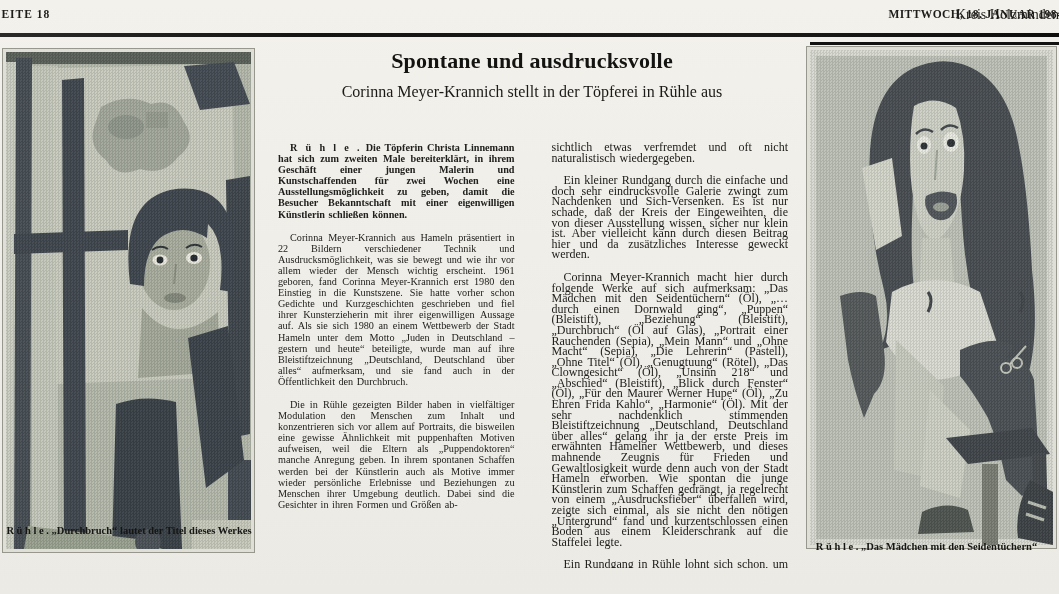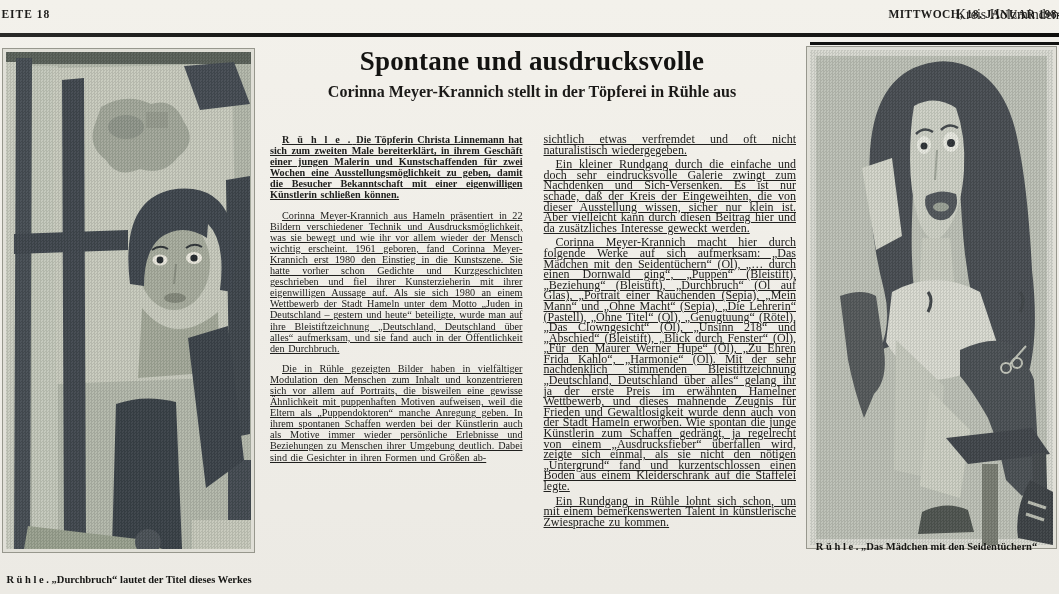--- a/index.html
+++ b/index.html
@@ -23,31 +23,31 @@
   
   .photo{position:absolute;background:#e0dfd7;border:1px solid #97978d;padding:3px;box-sizing:border-box;}
   .photo-inner{position:relative;width:100%;height:100%;overflow:hidden;}
   .photo svg{display:block;width:100%;height:100%;}
   .halftone::after{content:"";position:absolute;inset:0;pointer-events:none;
     background-image:repeating-conic-gradient(rgba(30,34,30,.10) 0% 25%, rgba(255,255,255,.05) 0% 50%);
     background-size:3px 3px;}
   .photo-left{left:2px;top:48px;width:253px;height:505px;}
   .photo-right{left:806px;top:46px;width:251px;height:503px;}
   .caption{position:absolute;font-weight:bold;font-size:10.5px;line-height:13px;text-align:center;color:#151513;}
-  .caption-left{left:2px;top:573px;width:254px;}
+  .caption-left{left:2px;top:524px;width:254px;}
   .caption-right{left:794px;top:540px;width:265px;white-space:nowrap;}
   
   .article{position:absolute;left:262px;top:46px;width:540px;height:530px;}
-  .headline{text-align:center;font-weight:bold;font-size:27px;line-height:30px;letter-spacing:.2px;color:#131311;}
-  .subheadline{text-align:center;font-size:16px;margin-top:7px;color:#1b1a18;font-weight:bold;}
+  .headline{text-align:center;font-weight:bold;font-size:22px;line-height:30px;letter-spacing:.2px;color:#131311;}
+  .subheadline{text-align:center;font-size:16px;margin-top:7px;color:#1b1a18;}
   .columns{position:absolute;top:84px;left:4px;right:2px;bottom:0;height:438px;
     display:flex;gap:13px;overflow:hidden;}
   .col{width:50%;height:100%;overflow:hidden;}
-  .col p{margin:4px;text-align:justify;text-indent:12px;font-size:10.2px;line-height:11.1px;
-    word-spacing:1px;color:#20201e;text-decoration:underline;}
+  .col p{margin:12px;text-align:justify;text-indent:12px;font-size:10.2px;line-height:11.1px;
+    word-spacing:1px;color:#20201e;}
   .col-1 p{margin-bottom:9px;}
   .col-2 p{margin-bottom:0;font-size:12px;line-height:10.6px;}
   .lead{font-weight:bold;}
   .lead .spaced{letter-spacing:2px;}
   .no-indent{text-indent:0 !important;}
 </style>
 </head>
 <body>
 
 <div class="page">

